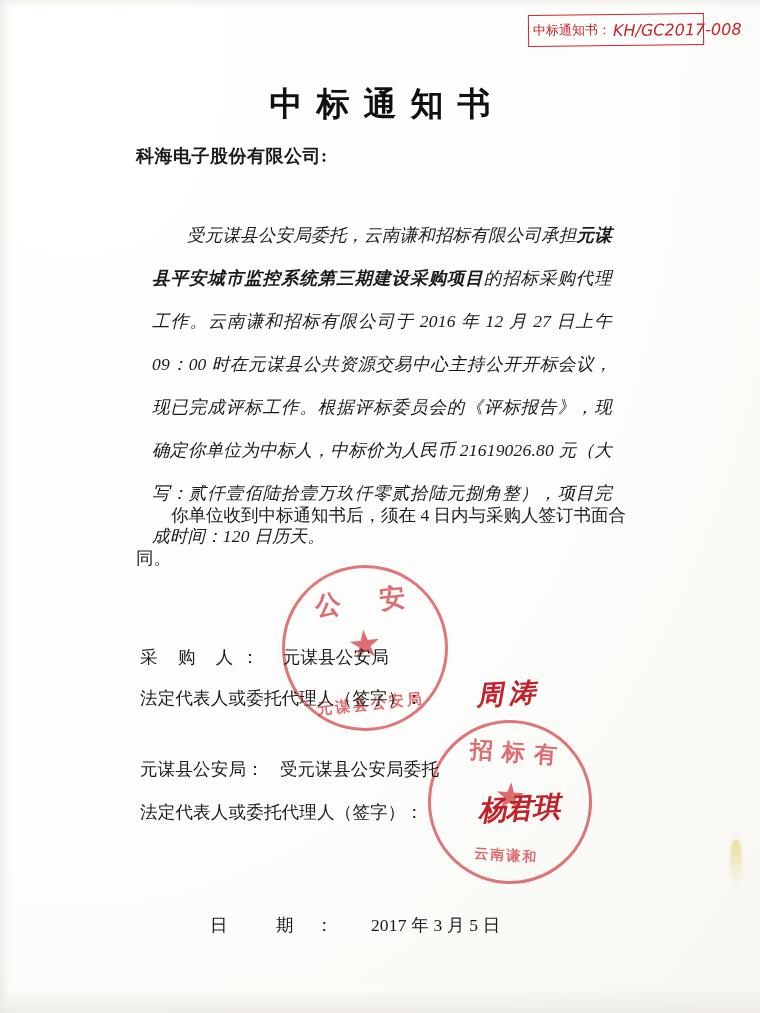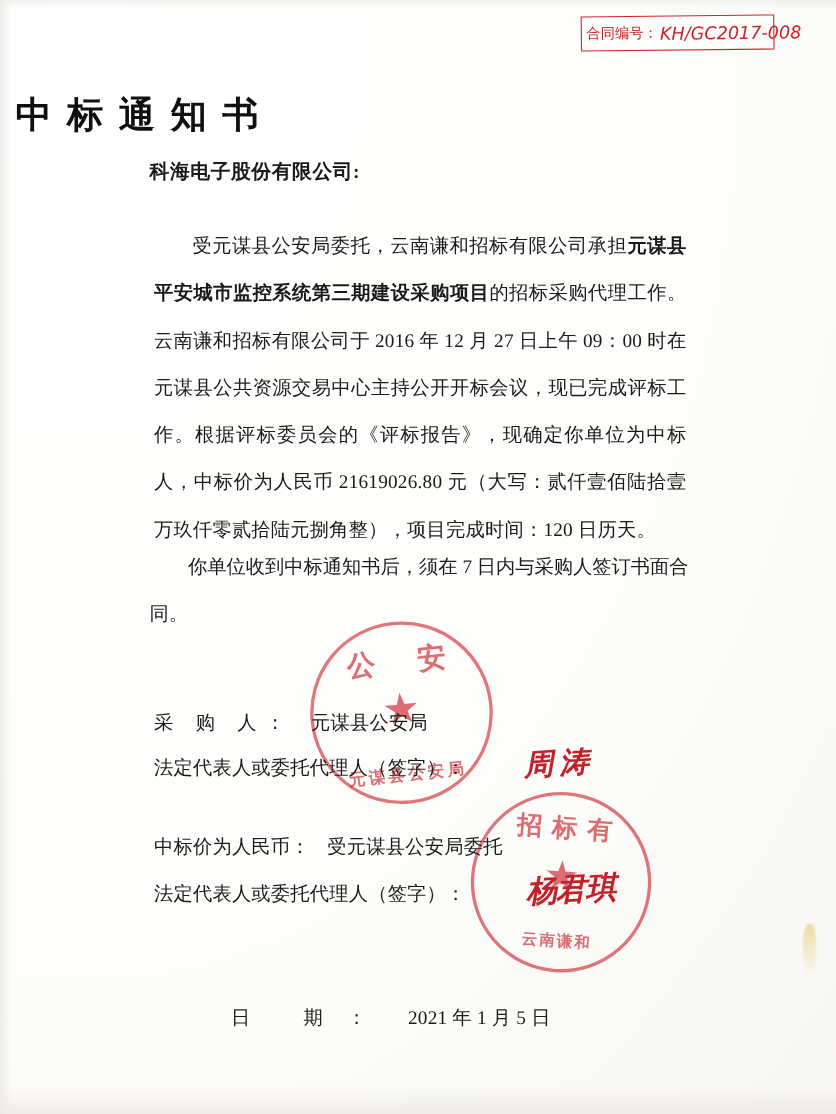--- a/index.html
+++ b/index.html
@@ -77,20 +77,21 @@
     margin-left: 2px;
     white-space: nowrap;
   }
 
   
   .title {
     position: absolute;
     top: 82px;
     left: 0;
     width: 760px;
+    text-align: center;
     font-size: 33px;
     font-weight: bold;
     letter-spacing: 14px;
     text-indent: 14px;
     font-family: "Liberation Serif", "DejaVu Serif", serif;
     color: #101010;
   }
 
   
   .addressee {
@@ -106,21 +107,22 @@
     position: absolute;
     top: 198px;
     left: 136px;
     width: 492px;
     font-size: 17.5px;
     line-height: 43px;
     text-align: justify;
     letter-spacing: .2px;
   }
   .body-block p {
-    margin: 4px;
+    margin: 16px;
+    font-style: italic;
   }
   .body-block p.indent {
     text-indent: 2em;
   }
   .body-block .bold {
     font-weight: bold;
   }
   .para-2 {
     position: absolute;
     top: 494px;
@@ -241,35 +243,35 @@
 </head>
 <body>
 
 <div class="paper"></div>
 <div class="paper-edge-left"></div>
 <div class="paper-edge-top"></div>
 <div class="paper-edge-bottom"></div>
 <div class="smudge-right"></div>
 
 <div class="doc-number">
-  <span class="label">合同编号：</span>
+  <span class="label">中标通知书：</span>
   <span class="value">KH/GC2017-008</span>
 </div>
 
 <div class="title">中标通知书</div>
 
 <div class="addressee">科海电子股份有限公司:</div>
 
 <div class="body-block">
   <p class="indent">
     <span>受元谋县公安局委托，云南谦和招标有限公司承担</span><span class="bold">元谋县平安城市监控系统第三期建设采购项目</span><span>的招标采购代理工作。云南谦和招标有限公司于 2016 年 12 月 27 日上午 09：00 时在元谋县公共资源交易中心主持公开开标会议，现已完成评标工作。根据评标委员会的《评标报告》，现确定你单位为中标人，中标价为人民币 21619026.80 元（大写：贰仟壹佰陆拾壹万玖仟零贰拾陆元捌角整），项目完成时间：120 日历天。</span>
   </p>
 </div>
 
-<div class="para-2">你单位收到中标通知书后，须在 7 日内与采购人签订书面合同。</div>
+<div class="para-2">你单位收到中标通知书后，须在 4 日内与采购人签订书面合同。</div>
 
 <div class="stamp stamp-buyer">
   <div class="stamp-inner-text arc">公 安</div>
   <div class="stamp-inner-text star">★</div>
   <div class="stamp-inner-text bottom">元谋县公安局</div>
 </div>
 
 <div class="stamp stamp-agent">
   <div class="stamp-inner-text arc">招标有</div>
   <div class="stamp-inner-text star">★</div>
@@ -279,23 +281,23 @@
 <div class="sig-row row-buyer">
   <span class="sig-label-spaced">采 购 人：</span><span class="sig-value">元谋县公安局</span>
 </div>
 
 <div class="sig-row row-buyer-rep">
   <span>法定代表人或委托代理人（签字）：</span>
 </div>
 <div class="handwriting hw-buyer-rep">周 涛</div>
 
 <div class="sig-row row-agent">
-  <span>中标价为人民币：</span><span class="sig-value">受元谋县公安局委托</span>
+  <span>元谋县公安局：</span><span class="sig-value">受元谋县公安局委托</span>
 </div>
 
 <div class="sig-row row-agent-rep">
   <span>法定代表人或委托代理人（签字）：</span>
 </div>
 <div class="handwriting hw-agent-rep">杨君琪</div>
 
 <div class="sig-row row-date">
-  <span class="sig-label-spaced">日 期：</span><span class="sig-value">2021 年 1 月 5 日</span>
+  <span class="sig-label-spaced">日 期：</span><span class="sig-value">2017 年 3 月 5 日</span>
 </div>
 
 </body></html>

